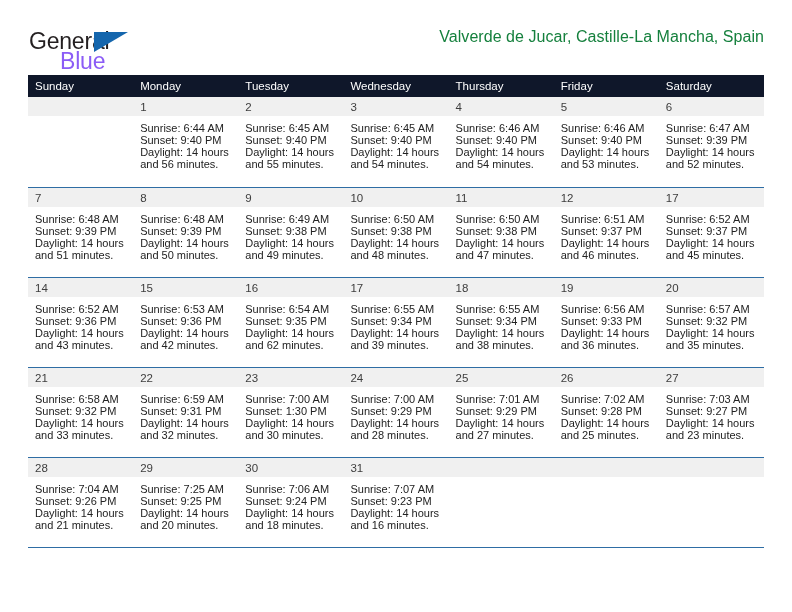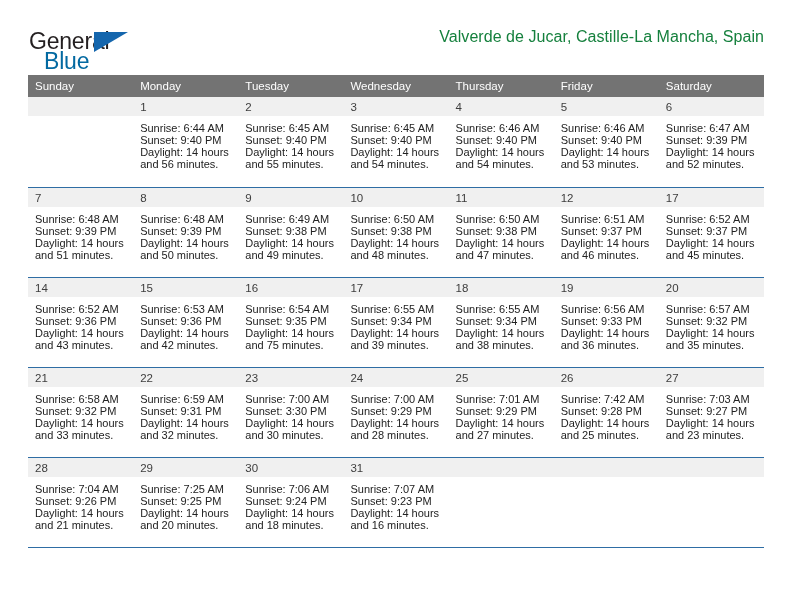--- a/index.html
+++ b/index.html
@@ -41,25 +41,25 @@
     position: absolute;
     left: 1px;
     top: 2px;
     font-size: 23px;
     letter-spacing: -0.2px;
     color: #231f20;
     line-height: 1;
   }
   .logo-blue {
     position: absolute;
-    left: 16px;
+    left: 32px;
     top: 22px;
     font-size: 23px;
     letter-spacing: -0.2px;
-    color: #0369a1;
+    color: #8b5cf6;
     line-height: 1;
   }
   .logo-triangle {
     position: absolute;
     left: 66px;
     top: 4px;
     width: 0;
     height: 0;
     border-left: 34px solid #1566ad;
     border-bottom: 20px solid transparent;
@@ -85,21 +85,21 @@
   }
 
   
   .calendar {
     width: 736px;
     border-collapse: collapse;
     table-layout: fixed;
     margin-top: 5px;
   }
   .calendar th {
-    background: #737373;
+    background: #0f172a;
     color: #ffffff;
     font-weight: normal;
     font-size: 11.5px;
     text-align: left;
     padding: 5px 0 5px 7px;
     height: 20px;
     box-sizing: border-box;
     border: none;
   }
   .calendar td {
@@ -312,21 +312,21 @@
               <div>Daylight: 14 hours</div>
               <div>and 42 minutes.</div>
             </div>
           </td>
           <td>
             <div class="daynum">16</div>
             <div class="details">
               <div>Sunrise: 6:54 AM</div>
               <div>Sunset: 9:35 PM</div>
               <div>Daylight: 14 hours</div>
-              <div>and 75 minutes.</div>
+              <div>and 62 minutes.</div>
             </div>
           </td>
           <td>
             <div class="daynum">17</div>
             <div class="details">
               <div>Sunrise: 6:55 AM</div>
               <div>Sunset: 9:34 PM</div>
               <div>Daylight: 14 hours</div>
               <div>and 39 minutes.</div>
             </div>
@@ -375,21 +375,21 @@
               <div>Sunrise: 6:59 AM</div>
               <div>Sunset: 9:31 PM</div>
               <div>Daylight: 14 hours</div>
               <div>and 32 minutes.</div>
             </div>
           </td>
           <td>
             <div class="daynum">23</div>
             <div class="details">
               <div>Sunrise: 7:00 AM</div>
-              <div>Sunset: 3:30 PM</div>
+              <div>Sunset: 1:30 PM</div>
               <div>Daylight: 14 hours</div>
               <div>and 30 minutes.</div>
             </div>
           </td>
           <td>
             <div class="daynum">24</div>
             <div class="details">
               <div>Sunrise: 7:00 AM</div>
               <div>Sunset: 9:29 PM</div>
               <div>Daylight: 14 hours</div>
@@ -401,21 +401,21 @@
             <div class="details">
               <div>Sunrise: 7:01 AM</div>
               <div>Sunset: 9:29 PM</div>
               <div>Daylight: 14 hours</div>
               <div>and 27 minutes.</div>
             </div>
           </td>
           <td>
             <div class="daynum">26</div>
             <div class="details">
-              <div>Sunrise: 7:42 AM</div>
+              <div>Sunrise: 7:02 AM</div>
               <div>Sunset: 9:28 PM</div>
               <div>Daylight: 14 hours</div>
               <div>and 25 minutes.</div>
             </div>
           </td>
           <td>
             <div class="daynum">27</div>
             <div class="details">
               <div>Sunrise: 7:03 AM</div>
               <div>Sunset: 9:27 PM</div>

